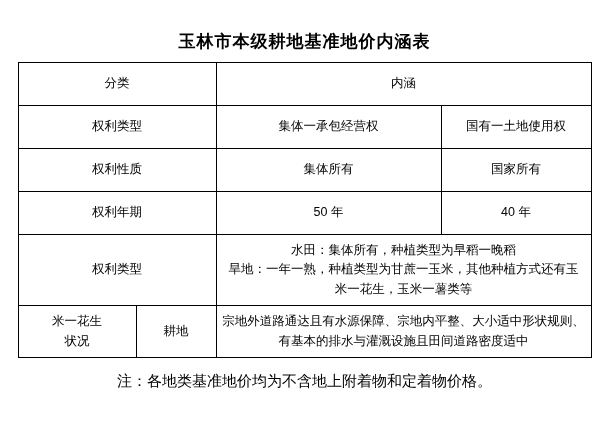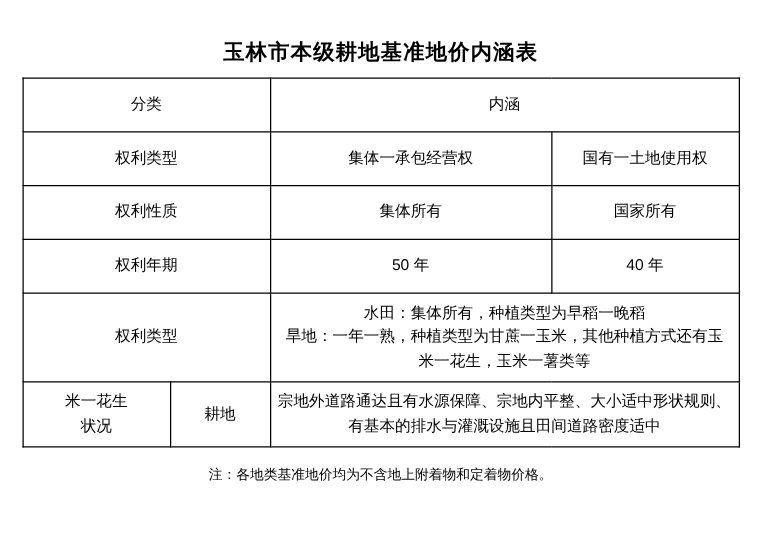--- a/index.html
+++ b/index.html
@@ -53,21 +53,21 @@
     line-height: 2.0;
   }
   td.multiline .ln {
     display: block;
     white-space: nowrap;
   }
   .note {
     margin: 0 auto;
     width: 574px;
     padding-top: 14px;
-    font-size: 11px;
+    font-size: 15px;
     text-align: center;
     font-family: "Liberation Sans", "DejaVu Sans", sans-serif;
   }
   .c-label { width: 118px; }
   .c-sub   { width: 80px; }
 </style>
 </head>
 <body>
 
 <div class="page">

